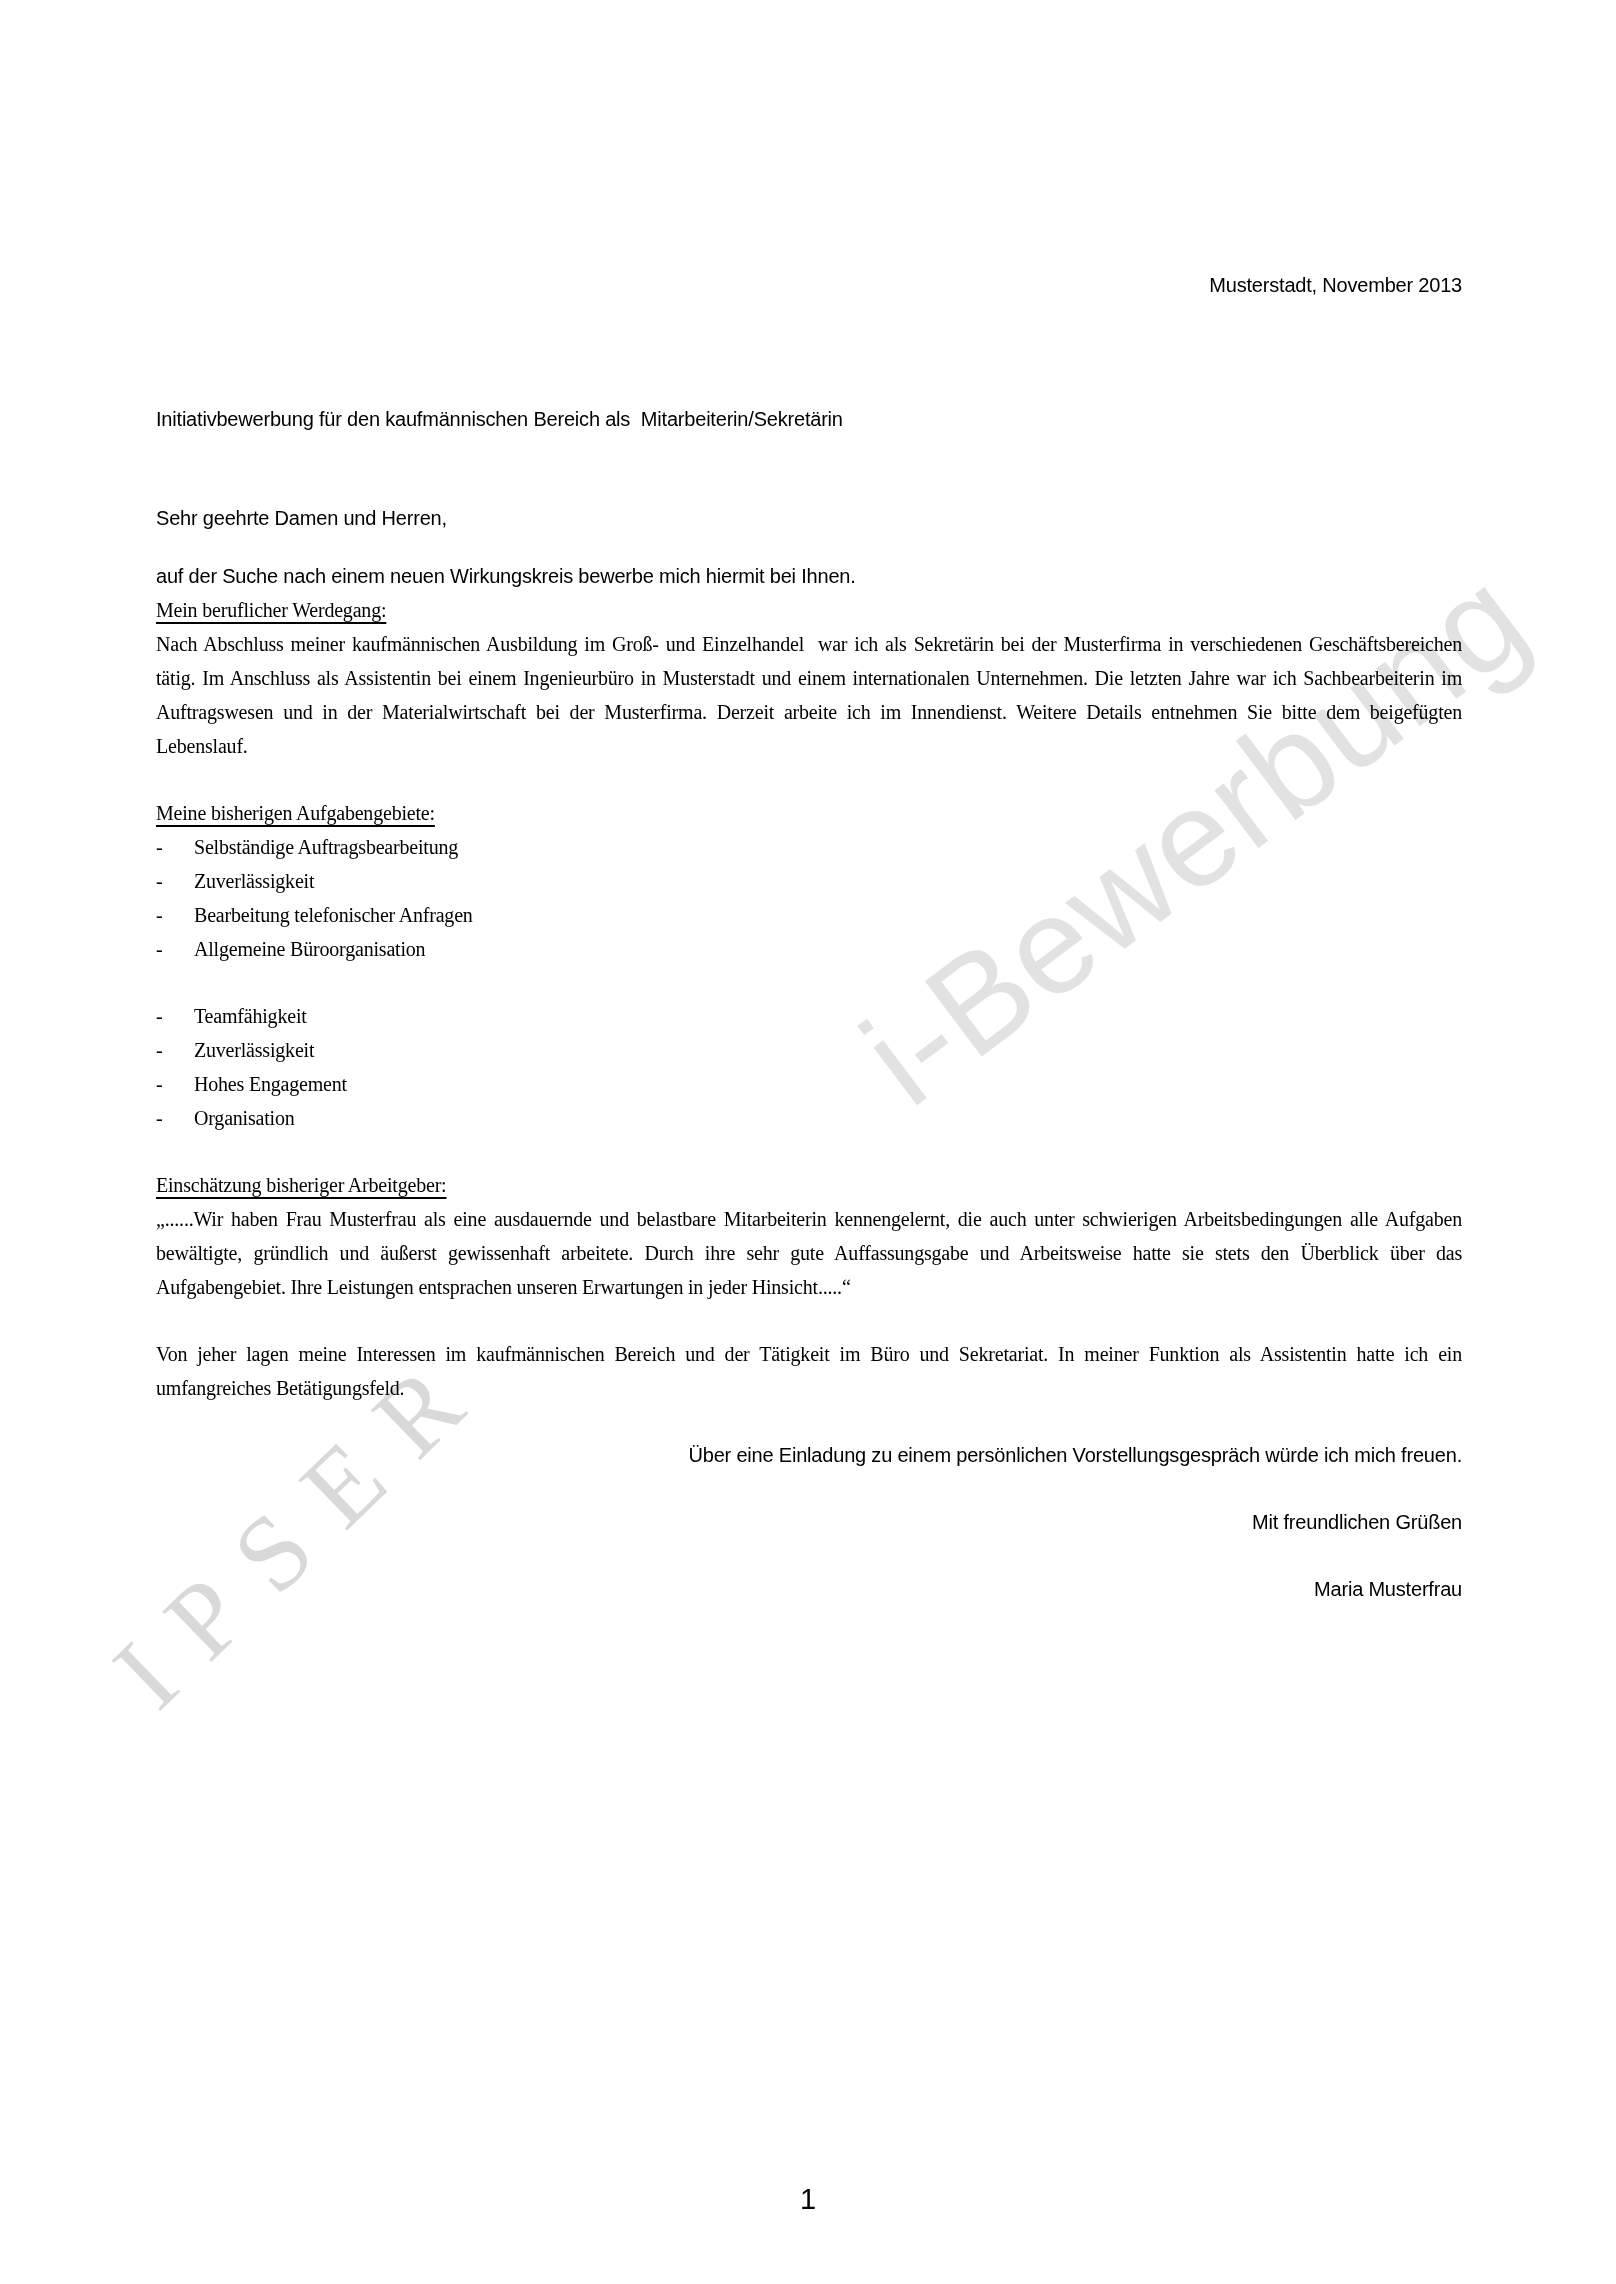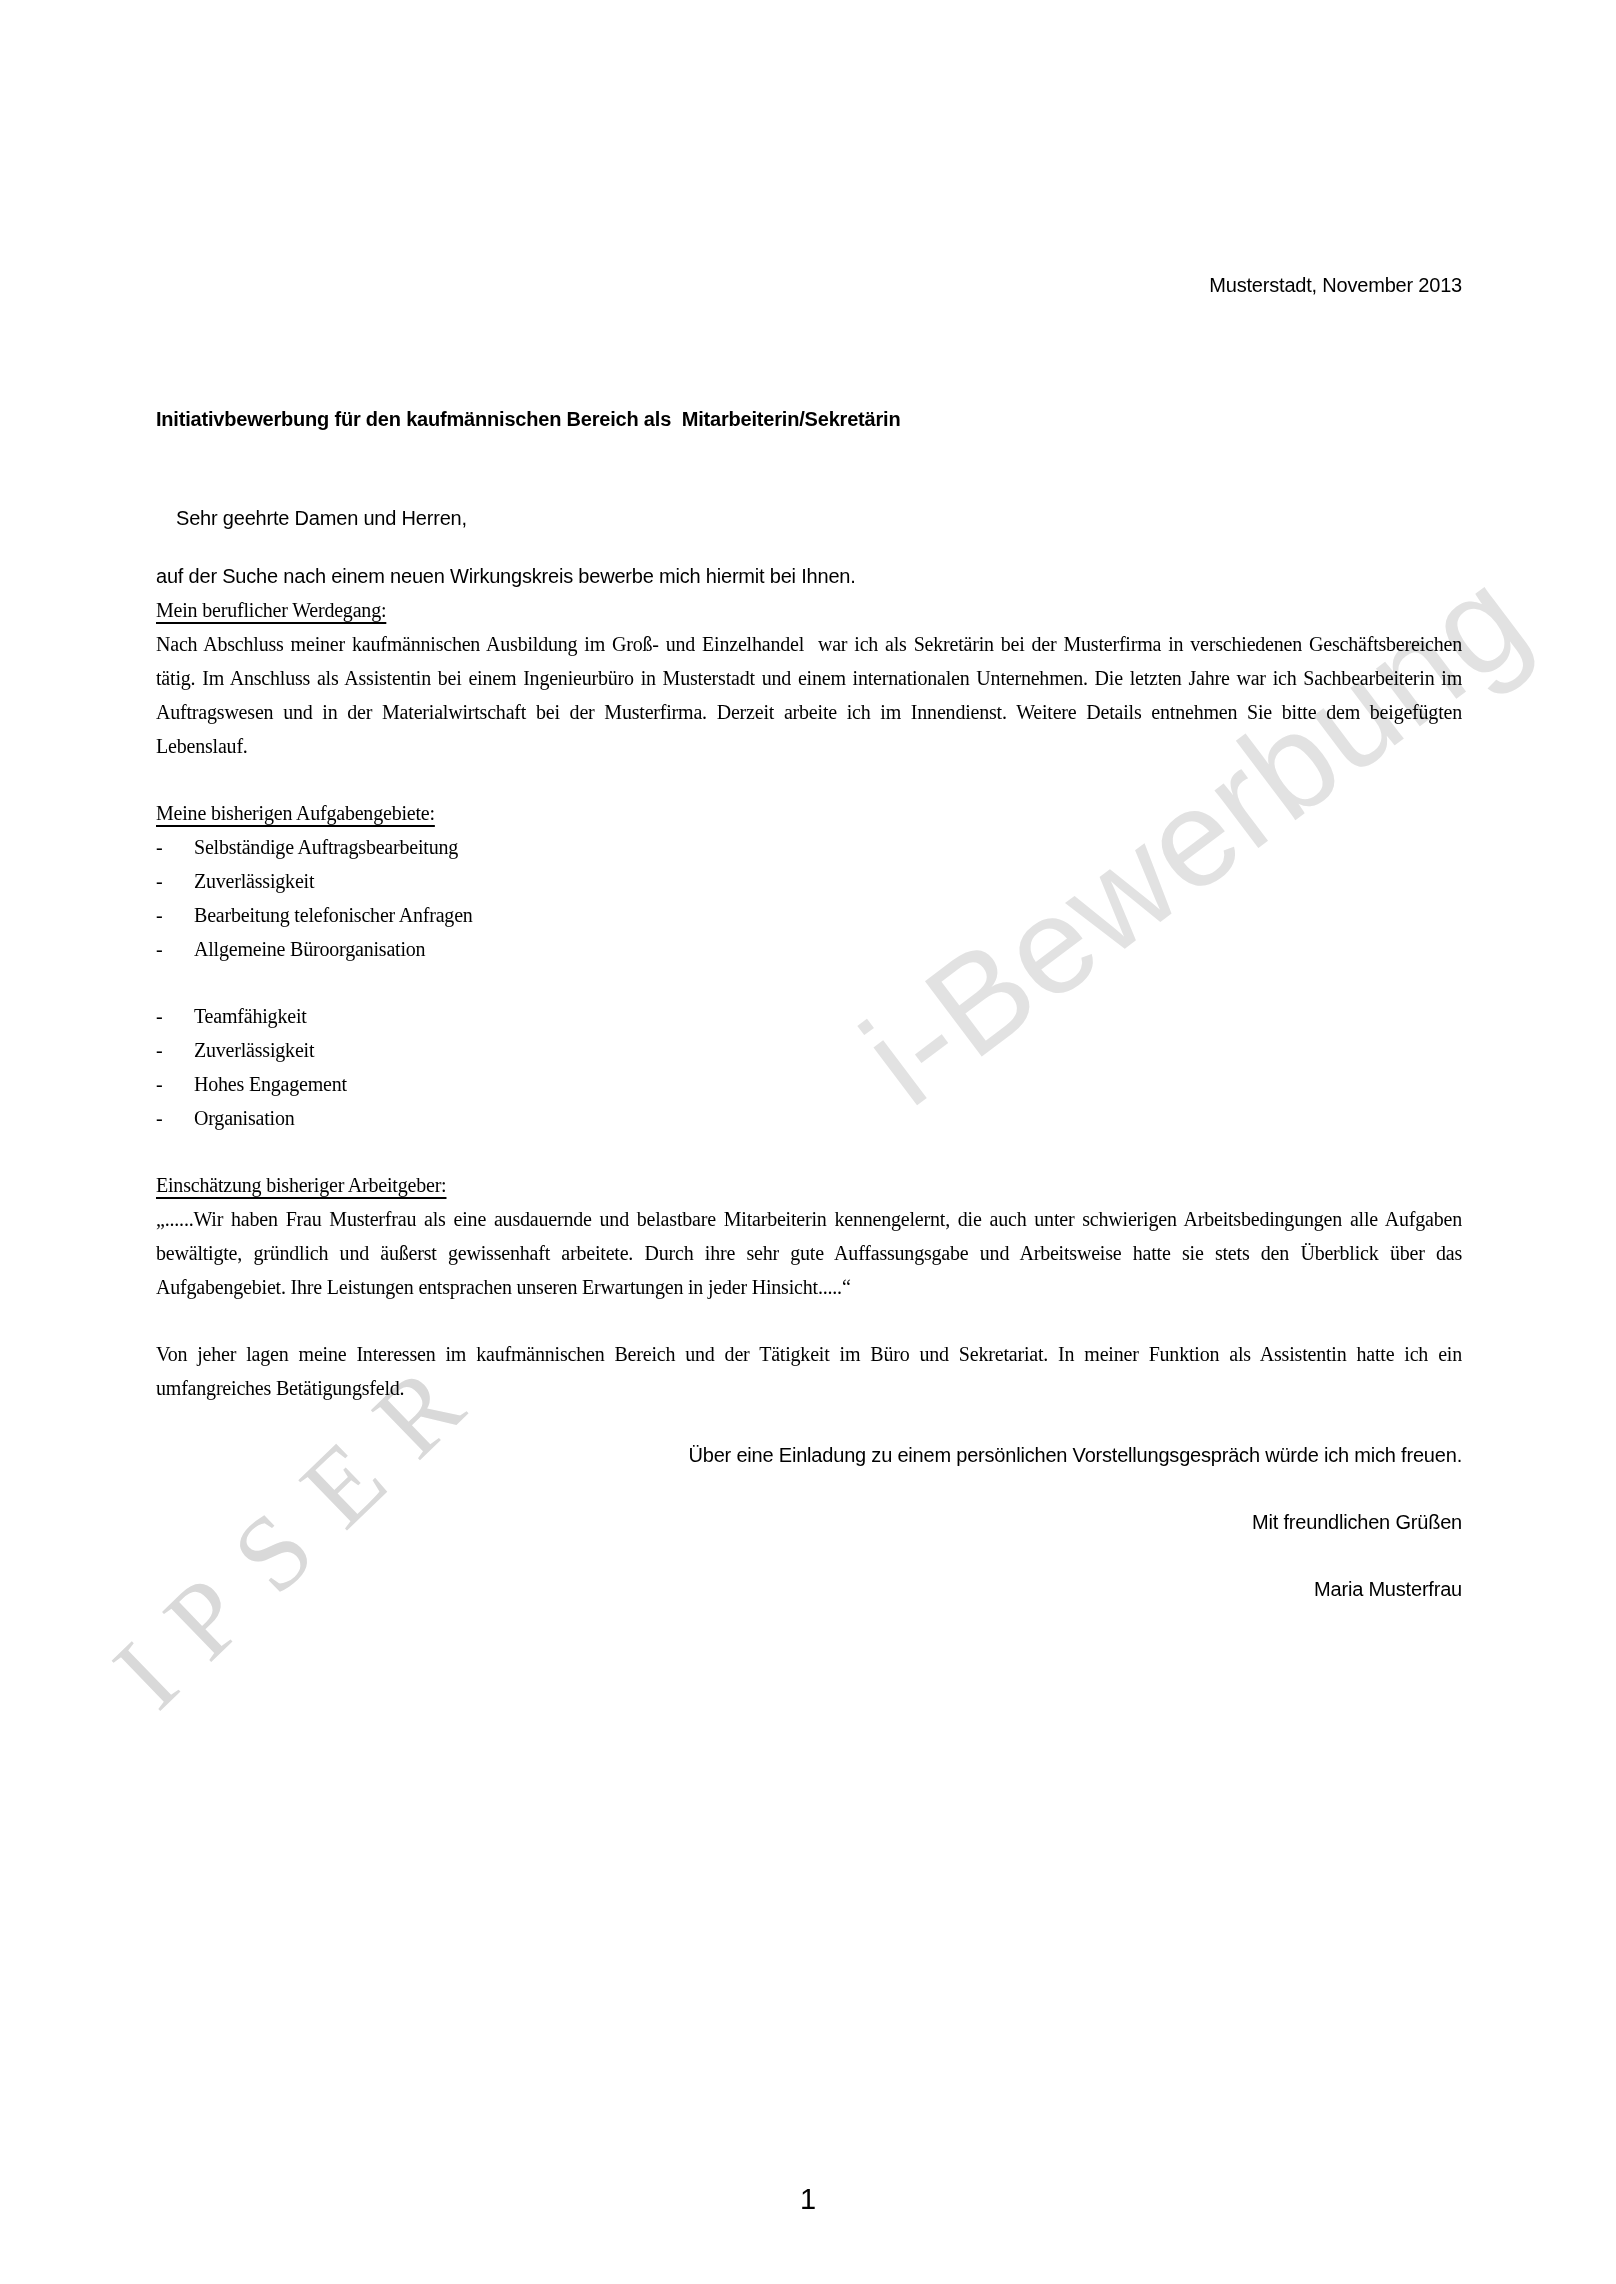--- a/index.html
+++ b/index.html
@@ -28,22 +28,22 @@
     font-size:137px;letter-spacing:0.01em;
     color:#e2e2e2;
   }
   
   .content{
     position:absolute;z-index:2;
     left:156px;top:268px;width:1306px;
     font-size:20px;line-height:34px;letter-spacing:-0.2px;
   }
   .date{text-align:right;margin-bottom:100px;}
-  .subject{font-weight:bold;margin-bottom:65px;white-space:pre-wrap;}
-  .salutation{margin-bottom:23.6px;margin-left:20px;}
+  .subject{font-weight:normal;margin-bottom:65px;white-space:pre-wrap;}
+  .salutation{margin-bottom:23.6px;}
   .intro{}
   .block{margin-bottom:33px;font-family:Liberation Serif, serif;}
   .block p{margin:0;text-align:justify;white-space:pre-wrap;}
   .hline{text-decoration:underline;text-decoration-thickness:1.5px;text-underline-offset:4.6px;}
   .list-row{display:flex;}
   .list-row .dash{flex:0 0 38px;width:38px;}
   .single{margin-bottom:33px;text-align:right;}
   .page-num{
     position:absolute;z-index:2;left:0;top:2182px;width:100%;
     text-align:center;font-size:29px;line-height:34px;

